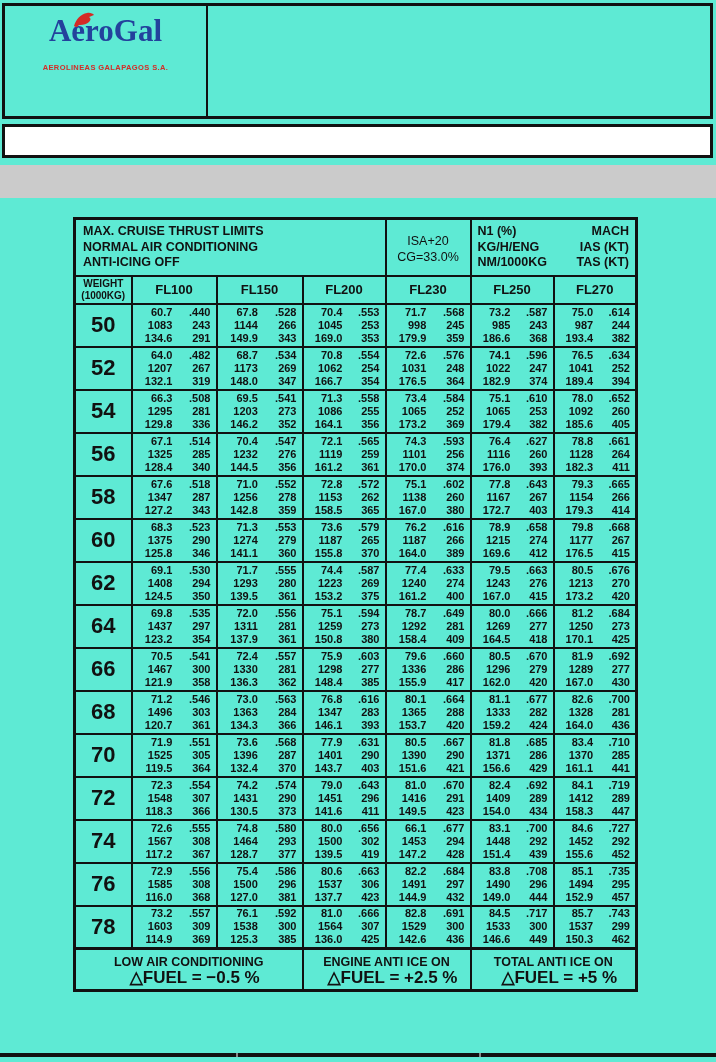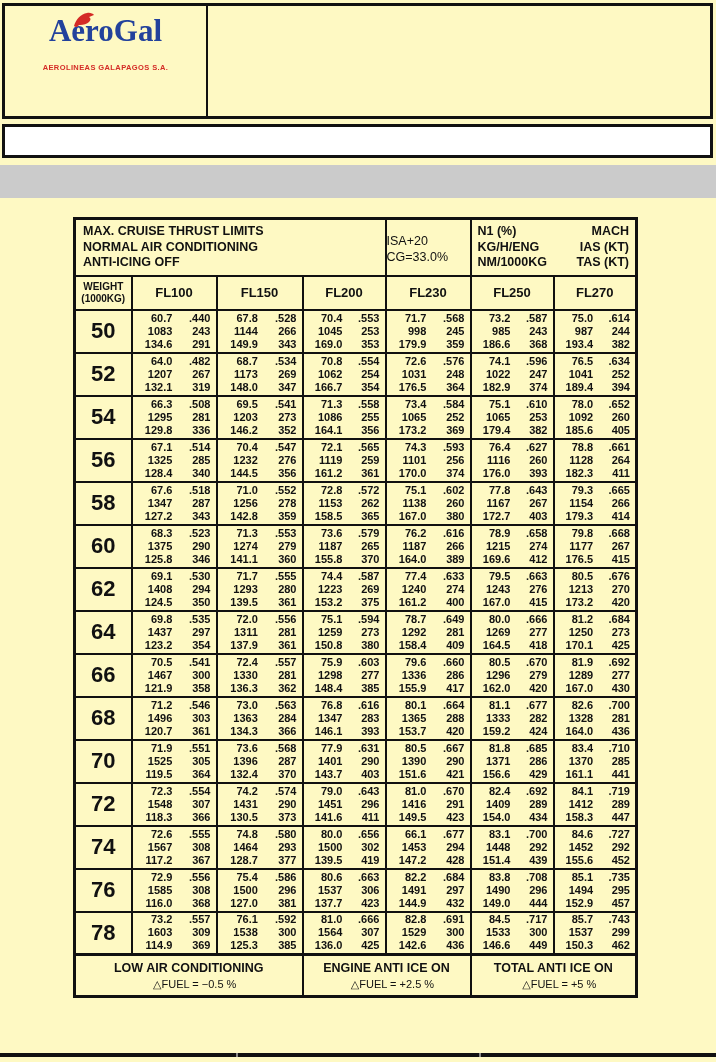--- a/index.html
+++ b/index.html
@@ -1,18 +1,18 @@
 <!DOCTYPE html>
 <html><head>
 <meta charset="utf-8">
 <style>
   * { margin:0; padding:0; box-sizing:border-box; }
   html,body { width:716px; height:1062px; background:#ffffff; overflow:hidden;
     font-family:"Liberation Sans", sans-serif; color:#111; }
-  .page { position:relative; width:716px; height:1062px; background:#fef9c3; }
+  .page { position:relative; width:716px; height:1062px; background:#5eead4; }
 
   
   .header-box { position:absolute; left:2px; top:3px; width:711px; height:116px;
     border:3px solid #111; display:flex; }
   .logo-cell { width:203px; height:100%; border-right:2px solid #111;
     display:flex; flex-direction:column; align-items:center; padding-top:10px; }
   .header-right { flex:1; }
   .logo-word { font-family:"Liberation Serif", serif; font-size:31px; font-weight:bold;
     color:#23429c; letter-spacing:0px; line-height:30px; position:relative; }
   .logo-bird { position:absolute; left:21px; top:-6px; width:26px; height:20px; }
@@ -24,34 +24,34 @@
   .gray-bar { position:absolute; left:0; top:165px; width:716px; height:33px; background:#cbcbcb; }
 
   
   table.lrc { position:absolute; left:73px; top:217px; width:564px;
     border-collapse:collapse; table-layout:fixed; }
   table.lrc td, table.lrc th { border:2px solid #111; padding:0; vertical-align:middle; }
   table.lrc { border:3px solid #111; }
   .title-cell { text-align:center; font-weight:bold; font-size:15px; letter-spacing:0.5px;
     height:28px; border-bottom:3px solid #111 !important; word-spacing:3px; }
   .cond-left { font-weight:bold; font-size:12.5px; line-height:15.5px; padding:4px 0 4px 7px !important; }
-  .cond-center { font-size:12.5px; line-height:16px; vertical-align:top; padding-top:4px !important; }
+  .cond-center { font-size:12.5px; line-height:16px; text-align:center; vertical-align:top; padding-top:4px !important; }
   .cond-right { font-weight:bold; font-size:12.5px; line-height:15.5px; padding:0 6px !important; }
   .legend-line { display:flex; justify-content:space-between; }
   .weight-head { text-align:center; font-weight:bold; font-size:10px; line-height:12px;margin-top:14px; }
-  .fl-head { text-align:center; font-weight:bold; font-size:13px; height:34px; }
+  .fl-head { text-align:center; font-weight:bold; font-size:13px; height:28px; }
   .weight-cell { text-align:center; font-weight:bold; font-size:22px; }
   .data-cell { height:43px; }
   .cell-line { display:flex; font-weight:bold; font-size:11px; line-height:13px; }
   .cell-line .v1 { width:48%; text-align:right; }
   .cell-line .v2 { width:52%; text-align:right; padding-right:5px; }
   .foot-cell { text-align:center; font-size:12px; line-height:16px; height:42px;
     border-top:3px solid #111 !important; }
   .foot-title { font-weight:bold; font-size:12.5px; }
-  .foot-value { font-weight:normal; font-size:11px;padding-left:12px; }
+  .foot-value { font-weight:bold; font-size:17px;padding-left:12px; }
 
   
   .bottom-rule { position:absolute; left:0; top:1053px; width:716px; height:4px; background:#111; }
   .bottom-rule .notch { position:absolute; top:0; width:2px; height:4px; background:#888; }
 </style>
 </head>
 <body>
 
 <div class="page">
 

